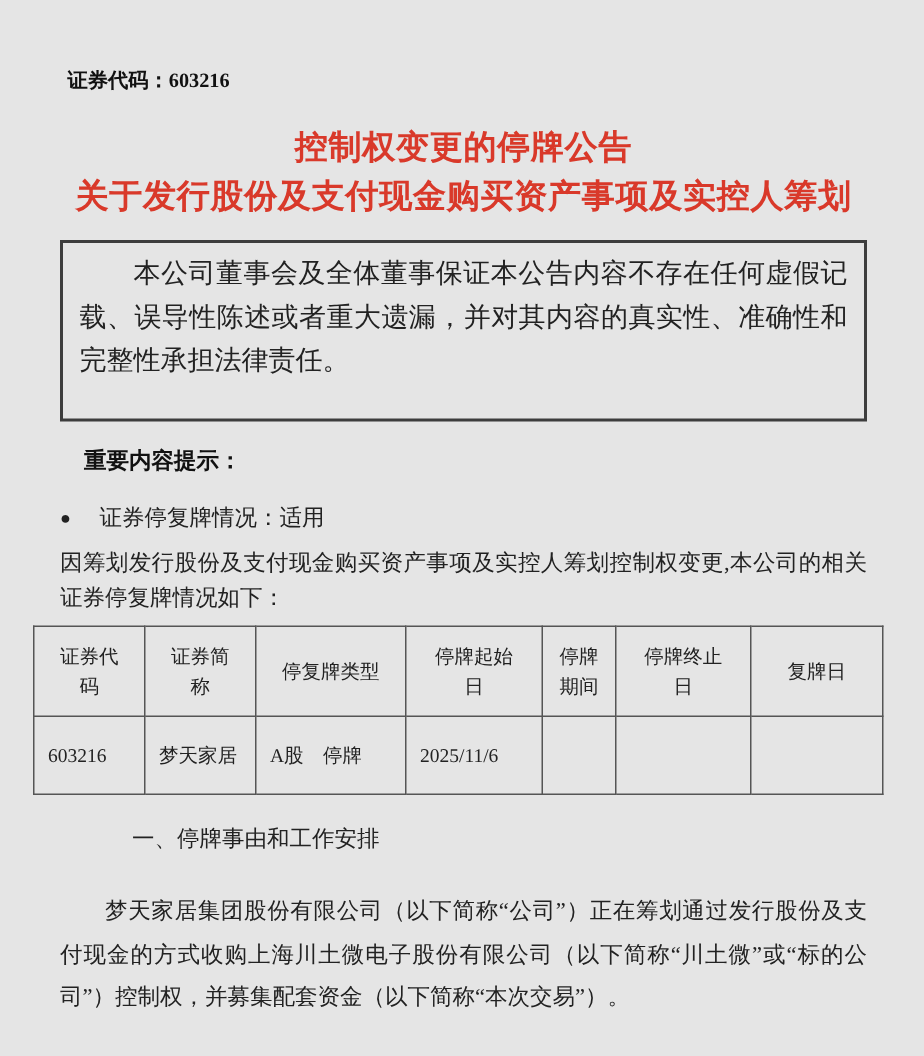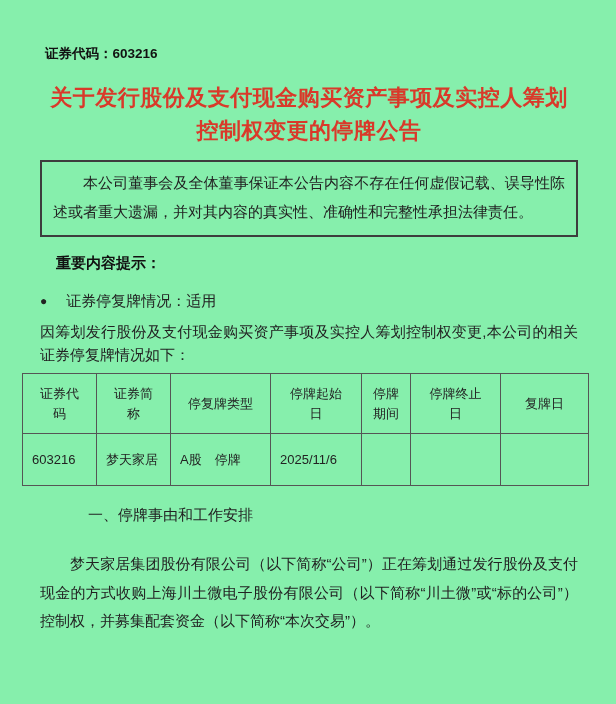--- a/index.html
+++ b/index.html
@@ -5,23 +5,23 @@
   html, body {
     margin: 0;
     padding: 0;
     background: #ffffff;
   }
   .page {
     position: relative;
     width: 616px;
     height: 704px;
     box-sizing: border-box;
-    background: #86efac;
+    background: #e5e5e5;
     padding: 45px 38px 0 40px;
-    font-family: Liberation Sans, sans-serif;
+    font-family: Liberation Serif, serif;
     color: #1c1c1c;
     overflow: hidden;
   }
 
   
   .top-line {
     display: flex;
     align-items: baseline;
     padding-left: 5px;
     font-size: 13.5px;
@@ -47,22 +47,22 @@
     font-size: 22px;
     font-weight: bold;
     letter-spacing: 0.5px;
     line-height: 33px;
   }
 
   
   .decl-box {
     margin-top: 13px;
     border: 2px solid #3d3d3d;
-    padding: 6px 11px 9px 11px;
-    font-size: 15px;
+    padding: 6px 11px 24px 11px;
+    font-size: 18px;
     line-height: 29px;
     text-indent: 2em;
     text-align: justify;
     color: #222;
   }
 
   .notice-heading {
     margin-top: 17px;
     padding-left: 16px;
     font-size: 15px;
@@ -143,22 +143,22 @@
 <body>
 
 <div class="page">
 
   <div class="top-line">
     <span class="seg1"><span>证券代码：</span><span>603216</span></span>
   </div>
 
 
   <div class="title-sub title-red" style="color: rgb(217, 57, 42);">
+    <div>控制权变更的停牌公告</div>
     <div>关于发行股份及支付现金购买资产事项及实控人筹划</div>
-    <div>控制权变更的停牌公告</div>
   </div>
 
   <div class="decl-box">本公司董事会及全体董事保证本公告内容不存在任何虚假记载、误导性陈述或者重大遗漏，并对其内容的真实性、准确性和完整性承担法律责任。</div>
 
   <div class="notice-heading">重要内容提示：</div>
 
   <div class="bullet-line">
     <span class="dot">●</span><span>证券停复牌情况：适用</span>
   </div>
 

